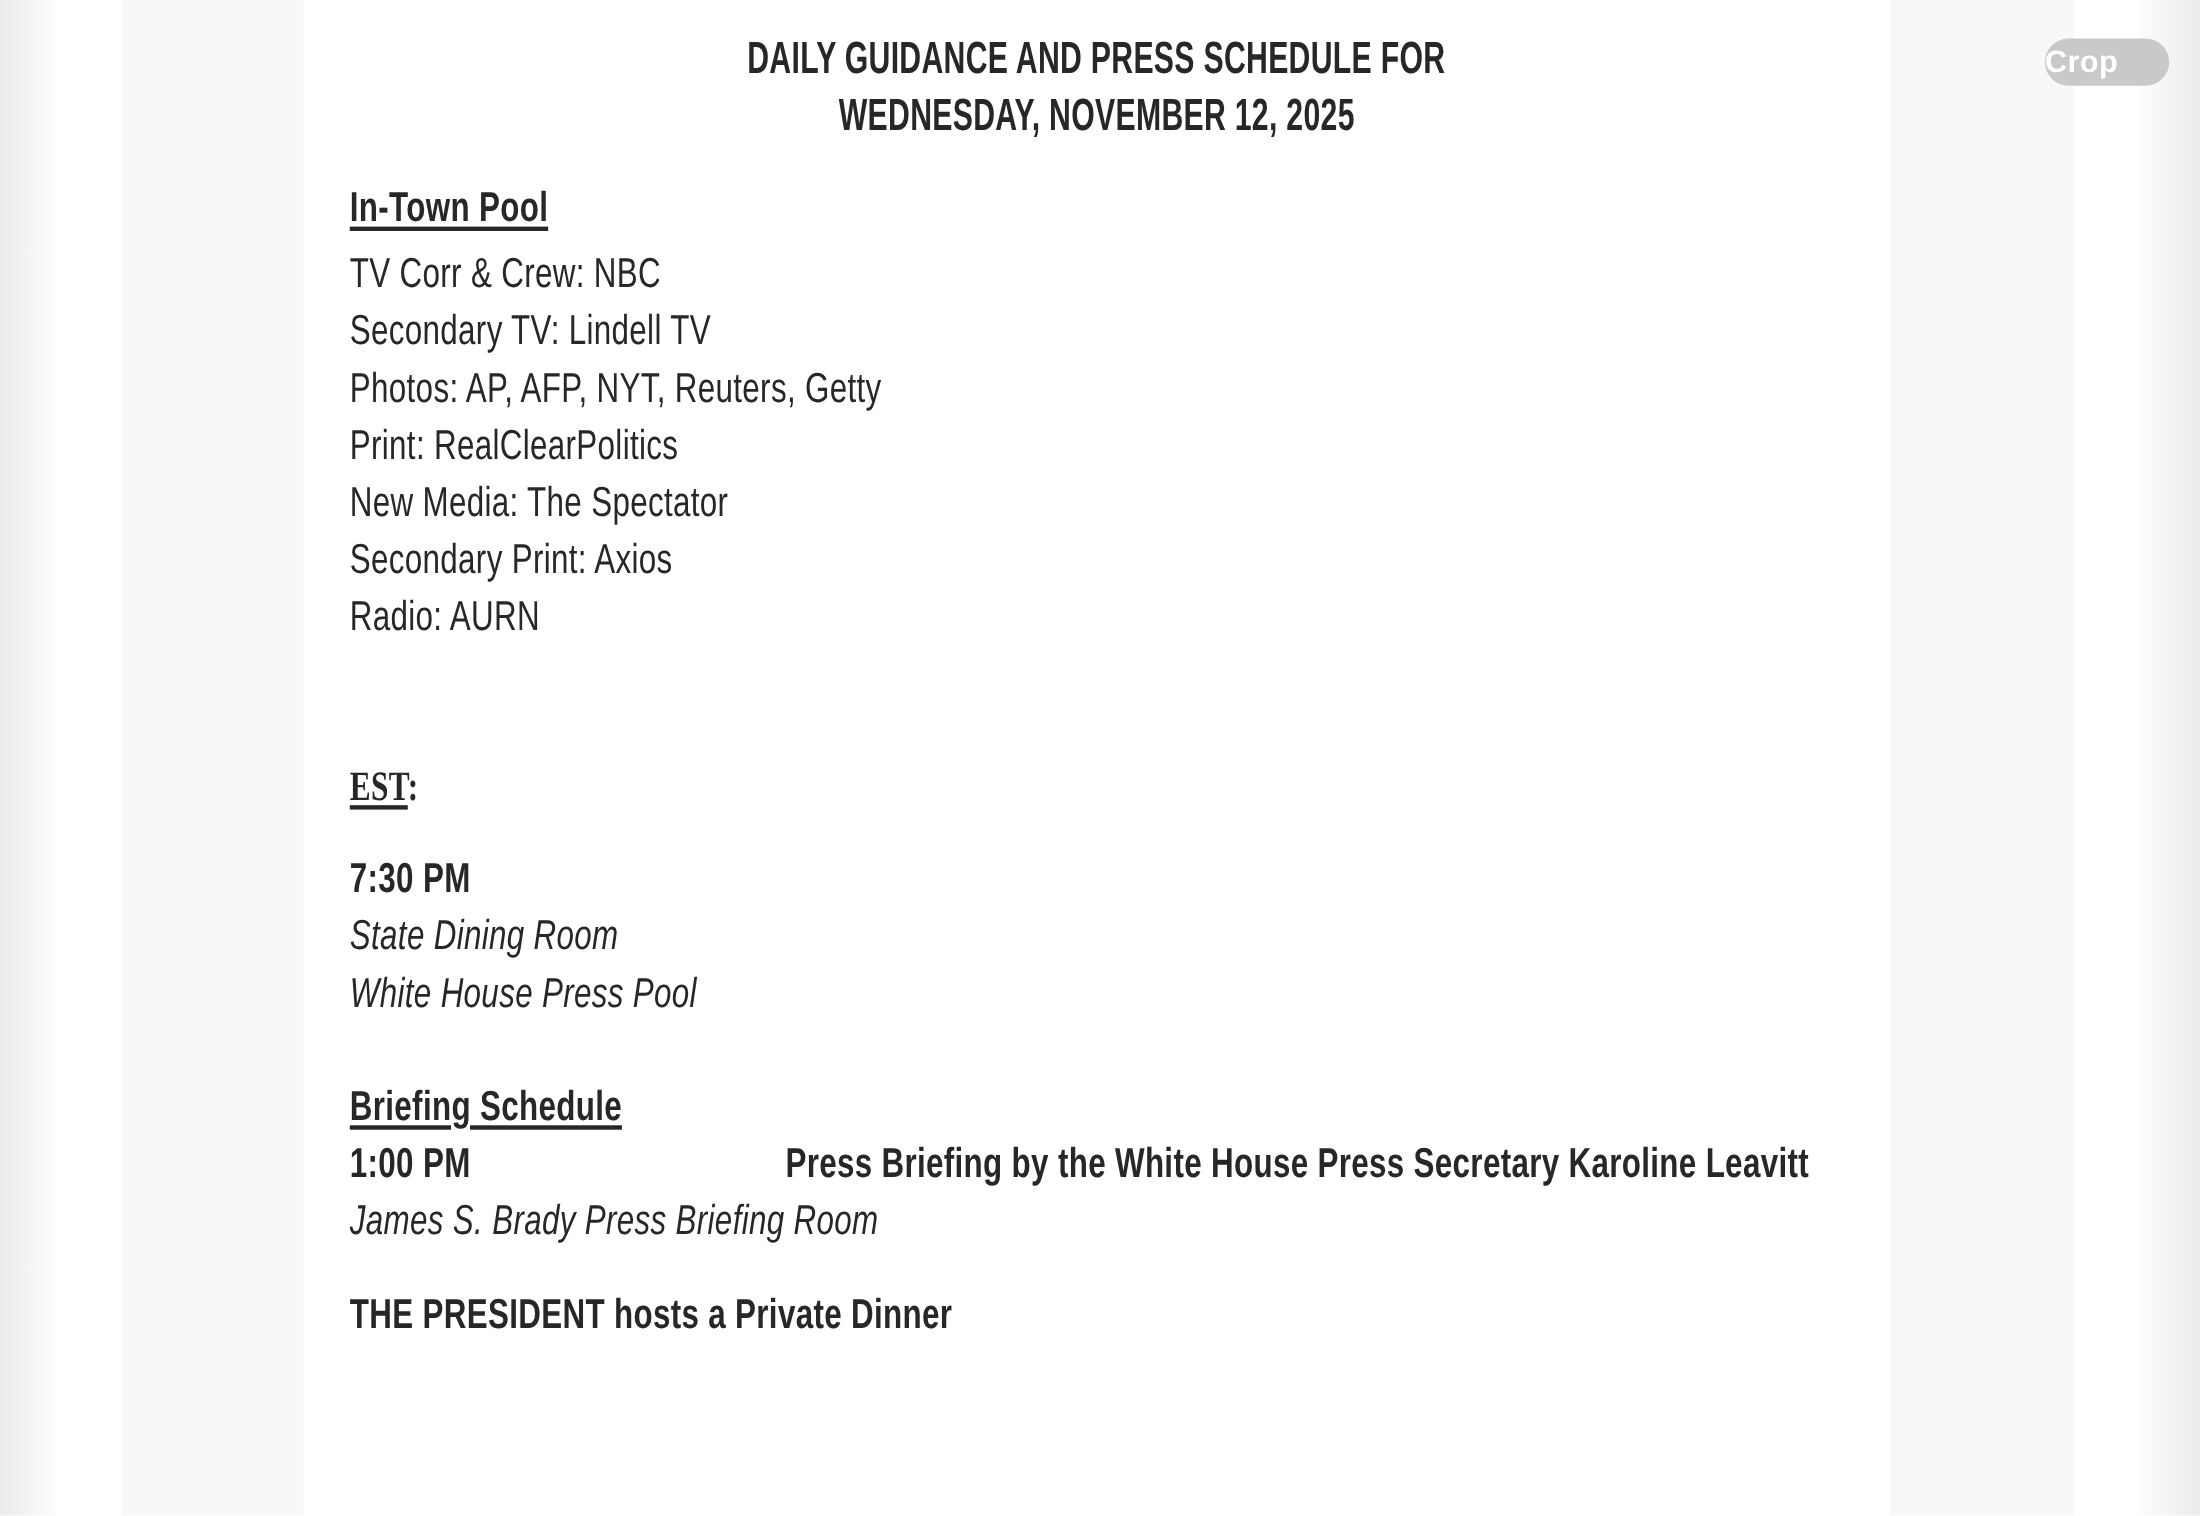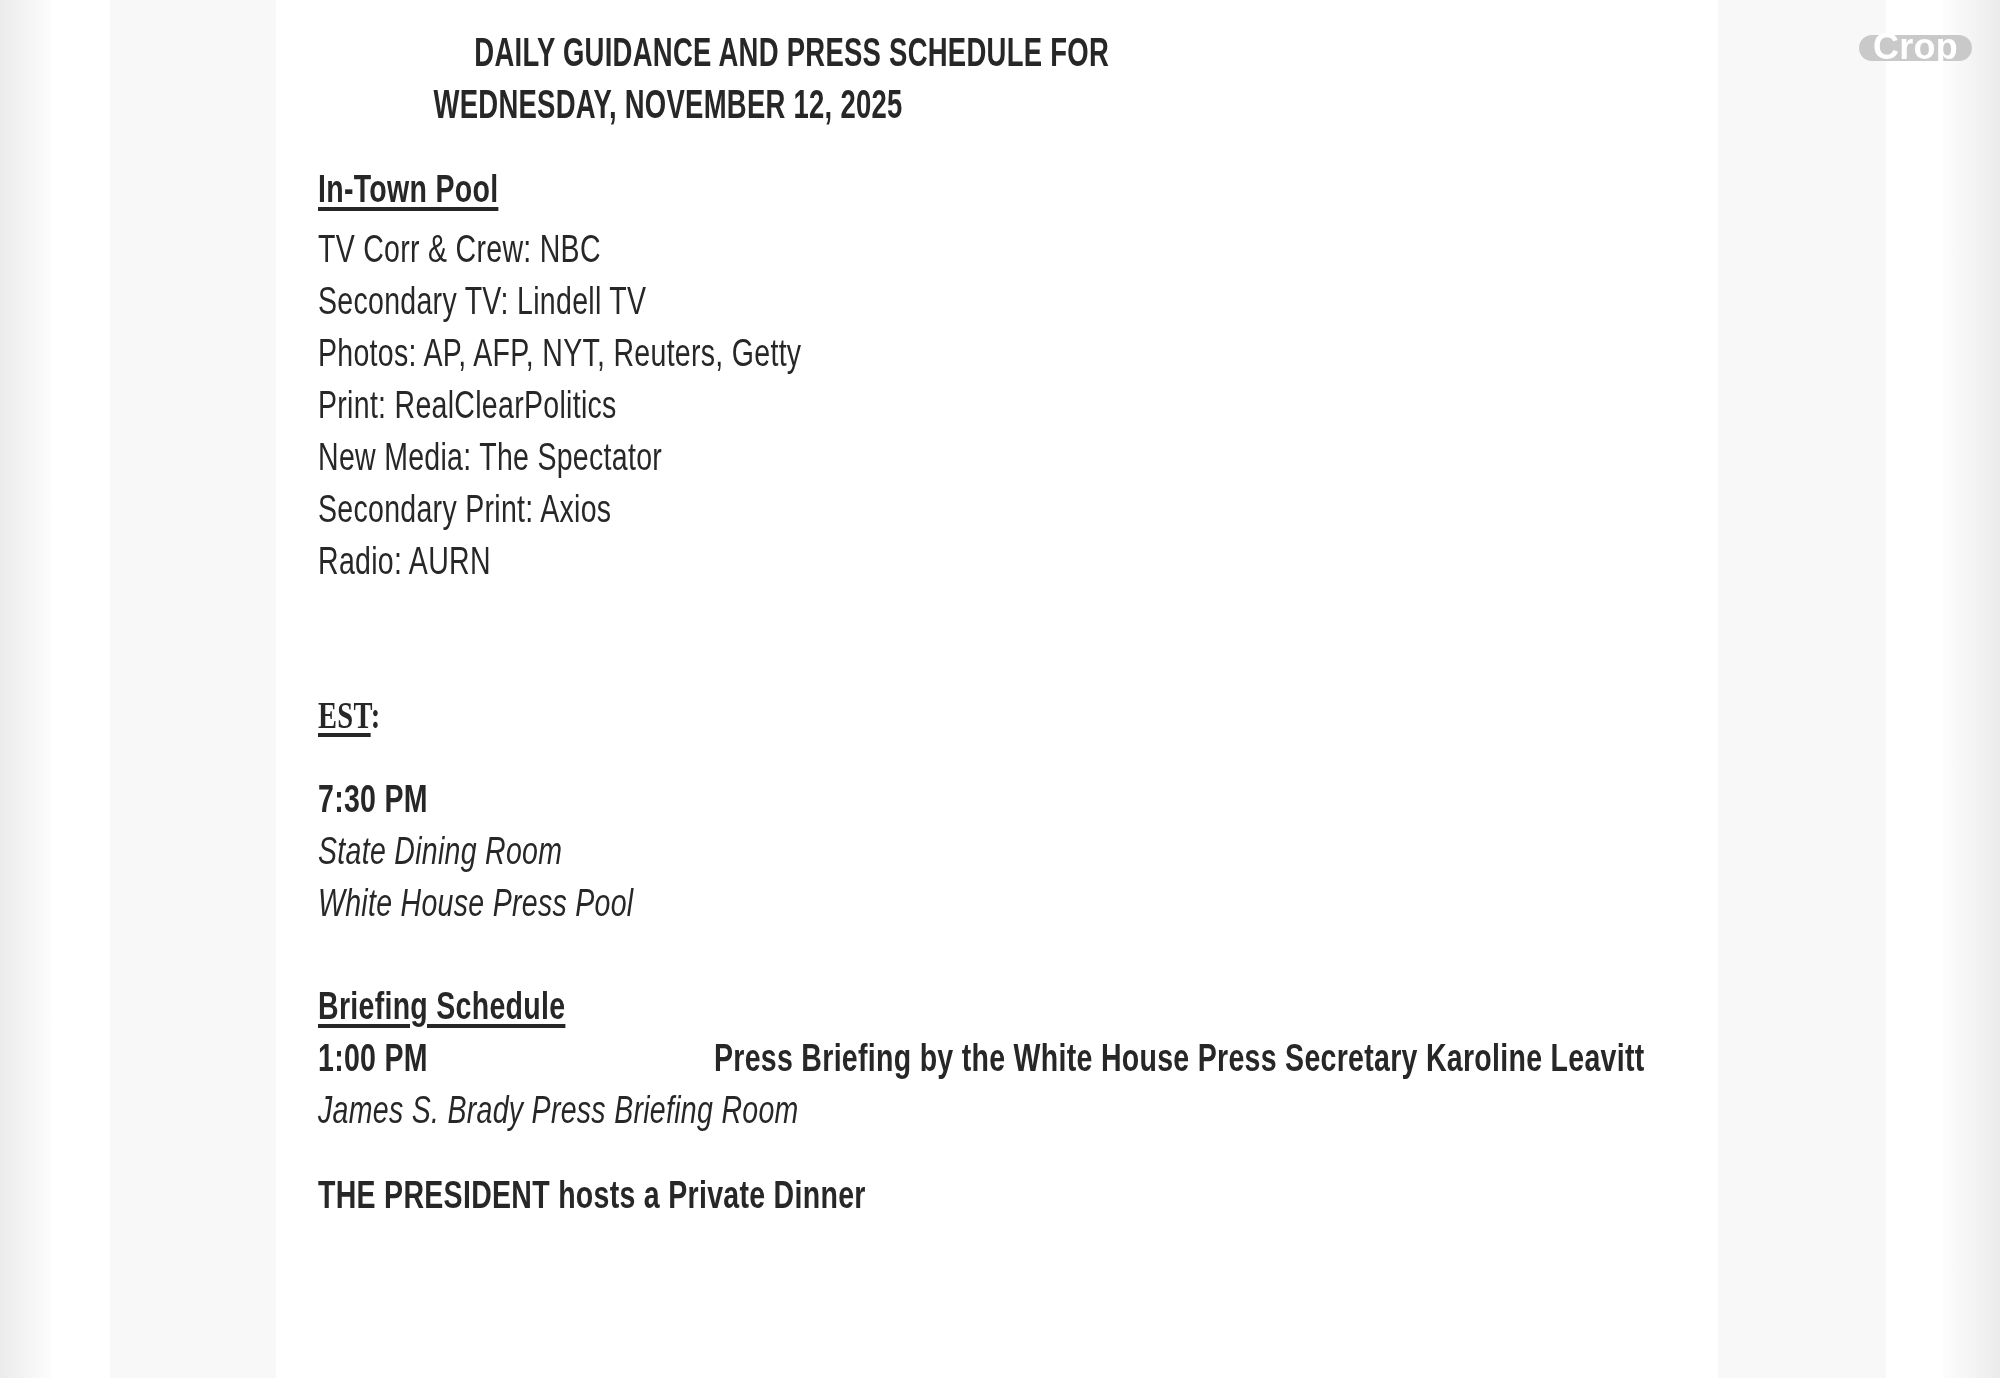--- a/index.html
+++ b/index.html
@@ -40,52 +40,51 @@
     font-size: 38px;
     line-height: 52px;
     letter-spacing: 0.4px;
     white-space: nowrap;
   }
 
   .line { height: 52px; }
 
   
   .c  { display: inline-block; transform: scaleX(0.75); transform-origin: 0 50%; white-space: nowrap; }
-  .title { font-weight: 700; font-size: 41px; }
+  .title { text-align: center; font-weight: 700; font-size: 41px; }
   .title .cx { display: inline-block; transform: scaleX(0.67); transform-origin: 50% 50%; white-space: nowrap; }
 
   .b { font-weight: 700; }
   .i { font-style: italic; }
   .u { text-decoration: underline; text-decoration-thickness: 3.5px; text-underline-offset: 5px; }
 
   .sec-pool  { margin-top: 33px; margin-bottom: 8px; }
   .sec-est   { margin-top: 102px; font-family: Liberation Serif, serif; }
   .gap-before{ margin-top: 32px; flex-direction: column; }
   .sec-brief { margin-top: 51px; }
 
   .row { display: flex; }
   .row .time { flex: 0 0 396px; width: 396px; }
   .row .desc { flex: 0 0 auto; }
 
   
   .crop-btn {
     position: absolute;
     left: 1859px; top: 35px;
-    width: 113px; height: 26px;
+    width: 113px; height: 43px;
     border: none;
     border-radius: 22px;
     background: var(--crop-button-background, #c9c9c9);
     color: var(--crop-button-text, #ffffff);
     font-family: "Liberation Sans", sans-serif;
-    font-size: 36px;
+    font-size: 28px;
     font-weight: 700;
     letter-spacing: 0.3px;
     display: flex;
     align-items: center;
-    justify-content: center;
     cursor: pointer;
     padding: 0 0 2px 0;
   }
 </style>
 </head>
 <body>
 
 <div class="stage">
 
   <div class="bg shadow-left"></div>

